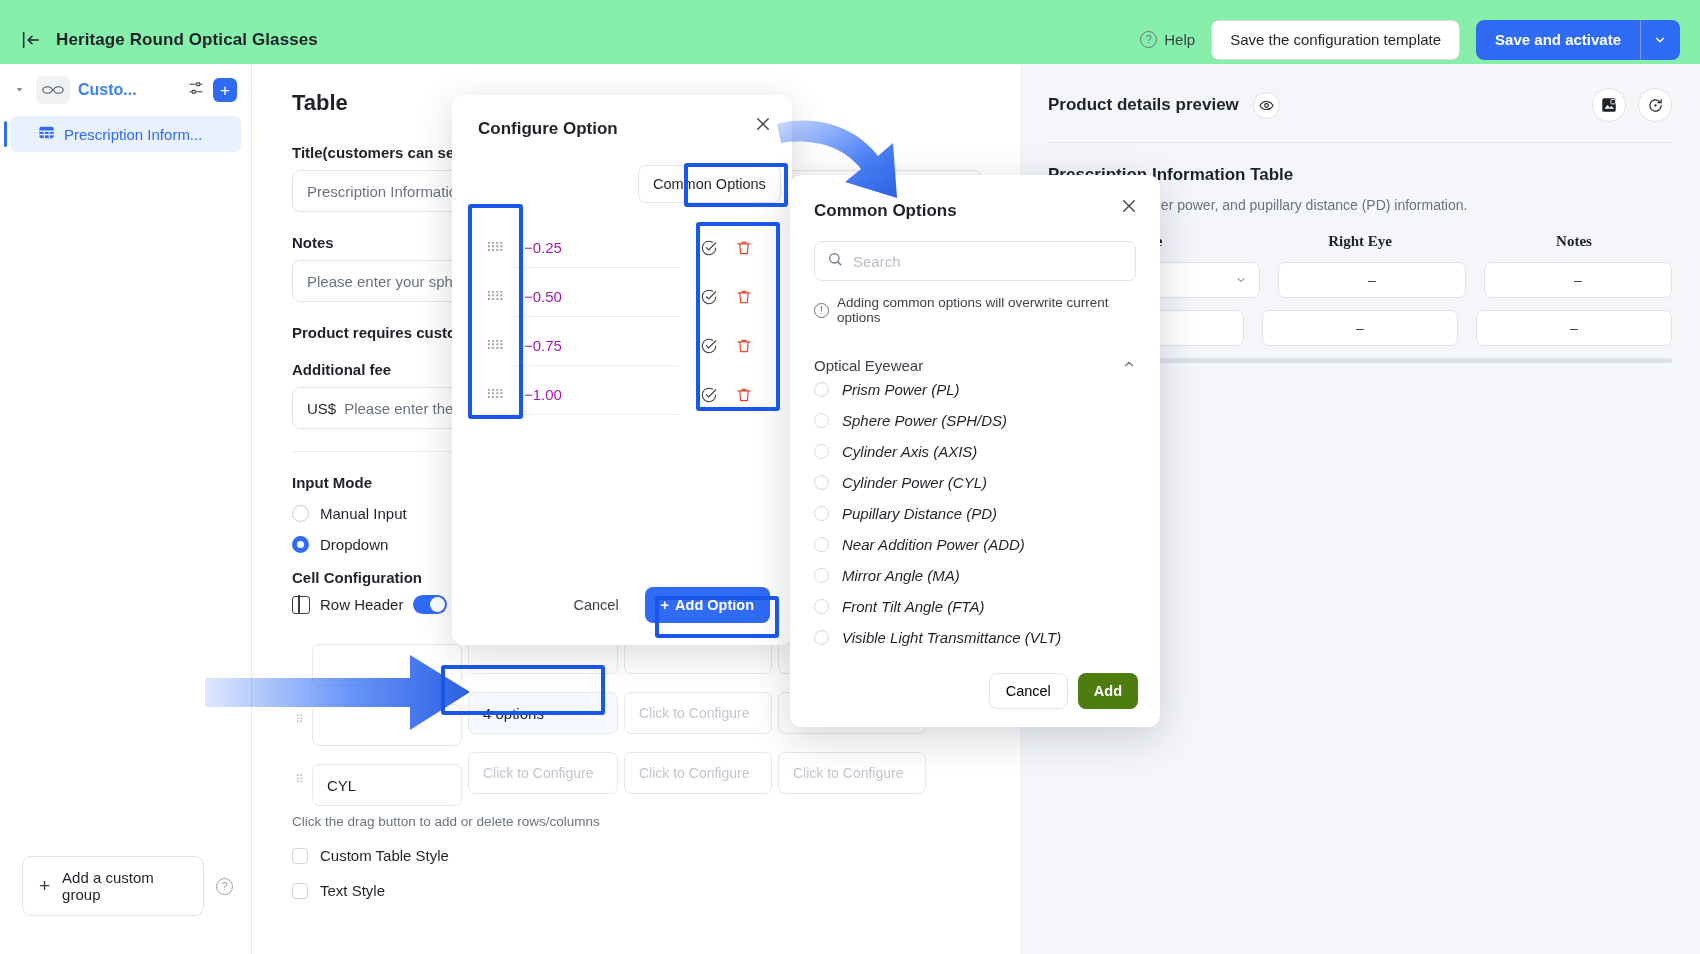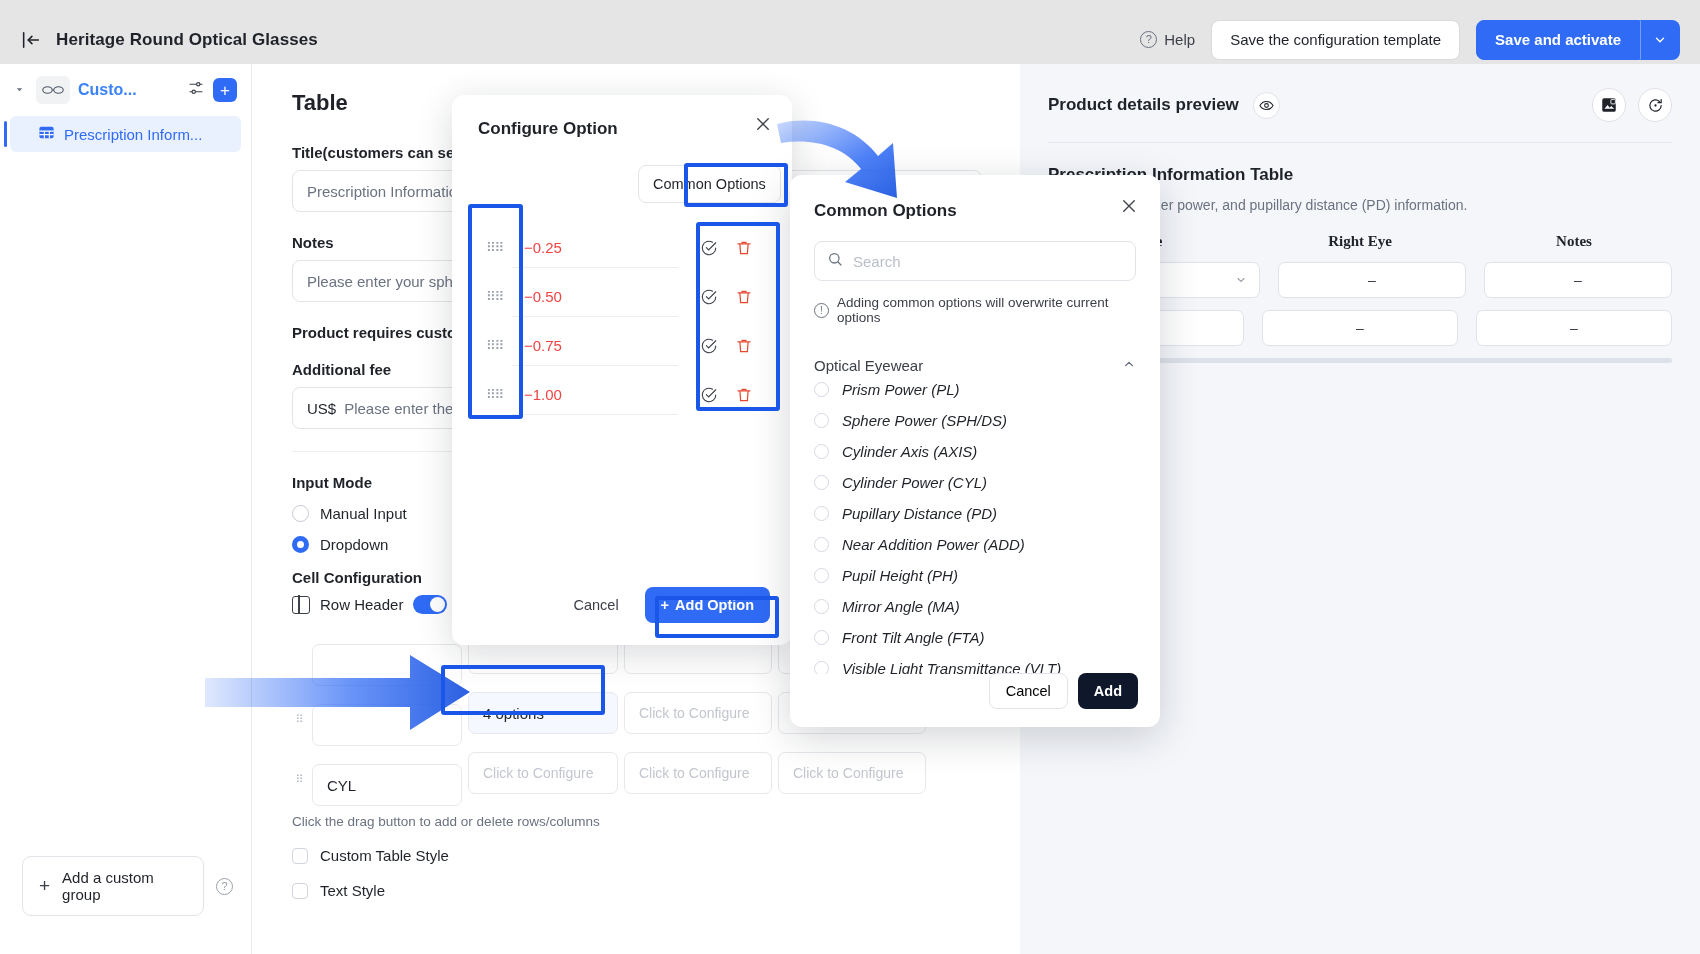--- a/index.html
+++ b/index.html
@@ -8,21 +8,21 @@
     font-family: "Liberation Sans", "DejaVu Sans", sans-serif;
     background: #ffffff;
     overflow: hidden;
     color: #1f2329;
   }
   .app { position: relative; width: 1700px; height: 954px; }
 
   
   .topbar {
     position: absolute; top: 0; left: 0; width: 1700px; height: 80px;
-    background: #e5e5e5; border-bottom: 1px solid #e8e9ec;
+    background: #86efac; border-bottom: 1px solid #e8e9ec;
     display: flex; align-items: center; padding: 16px 20px;
   }
   .back-icon { width: 22px; height: 22px; margin-right: 14px; cursor: pointer; color:#1f2329; }
   .app-title { font-size: 17px; font-weight: 600; letter-spacing: .1px; }
   .topbar-right { margin-left: auto; display: flex; align-items: center; gap: 16px; }
   .help-btn { display:flex; align-items:center; gap:7px; font-size:15px; color:#3c4049; cursor:pointer;}
   .help-circle { width:17px;height:17px;border-radius:50%;border:1.4px solid #6b7280;display:flex;align-items:center;justify-content:center;font-size:11px;line-height:1;color:#6b7280;}
   .btn {
     font-family: inherit; font-size: 15px; border-radius: 8px; cursor: pointer;
     border: 1px solid #d8dae0; background: #fff; color: #1f2329;
@@ -119,21 +119,21 @@
   }
   .m-title { font-size:17px; font-weight:700; padding:24px 26px 0 26px; }
   .m-close { position:absolute; right:20px; top:20px; font-size:20px; color:#3c4049; cursor:pointer; line-height:1; }
   .common-btn-wrap { position:absolute; left:186px; top:70px; }
   .common-btn { height:38px; border:1px solid #e2e4e9; border-radius:8px; background:#fff; font-size:14.5px;
                 color:#1f2329; padding:0 14px; display:flex; align-items:center; cursor:pointer; }
   .opt-list { position:absolute; left:0; top:128px; width:340px; }
   .opt-row { display:flex; align-items:center; height:49px; padding:0 0 0 34px; }
   .opt-drag { width:26px; color:#9aa0ab; font-size:13px; letter-spacing:-1px; line-height:8px; cursor:grab;}
   .opt-input { width:166px; height:40px; border-bottom:1px solid #eceef2; display:flex; align-items:center;
-               font-size:15px; color:#ef4444; padding-left:12px; }
+               font-size:15px; color:#a21caf; padding-left:12px; }
   .opt-acts { display:flex; gap:17px; margin-left:22px; }
   .ic-btn { cursor:pointer; display:flex; }
   .m-footer { position:absolute; left:0; bottom:0; width:340px; padding:0 22px 22px 0; display:flex; justify-content:flex-end; align-items:center; gap:10px; }
   .btn-sm { height:36px; border-radius:8px; font-size:14.5px; padding:0 16px; display:flex; align-items:center; justify-content:center; cursor:pointer; font-family:inherit;}
   .btn-ghost { background:#fff; border:none; color:#3c4049; }
   .btn-blue { background:#2f6bf5; color:#fff; border:none; font-weight:600; gap:6px; }
 
   
   .panel-common {
     position:absolute; left:790px; top:175px; width:370px; height:552px;
@@ -146,21 +146,21 @@
   .pc-search input { border:none; outline:none; font-size:15px; font-family:inherit; color:#1f2329; width:100%; background:transparent;}
   .pc-search input::placeholder { color:#b9bec7; }
   .pc-warn { display:flex; align-items:center; gap:8px; margin-top:14px; font-size:13.5px; color:#3c4049; }
   .warn-ic { width:15px;height:15px;border-radius:50%;border:1.3px solid #6b7280;color:#6b7280;font-size:10px;display:flex;align-items:center;justify-content:center;flex:none;}
   .pc-group { display:flex; align-items:center; margin-top:32px; font-size:15px; color:#3c4049; }
   .pc-group .chev { margin-left:auto; color:#6b7280; font-size:12px; }
   .pc-scrollarea { position:relative; height:300px; overflow:hidden;font-style:italic; }
   .pc-opt { display:flex; align-items:center; gap:13px; height:31px; font-size:15px; color:#1f2329; cursor:pointer; }
   .pc-radio { width:15px;height:15px;border-radius:50%;border:1.5px solid #d4d8e0;background:#fff;flex:none;}
   .pc-footer { position:absolute; right:22px; bottom:18px; display:flex; gap:10px; }
-  .btn-add-dis { background:#0f172a; color:#fff; border:none; font-weight:600; }
+  .btn-add-dis { background:#4d7c0f; color:#fff; border:none; font-weight:600; }
 
   
   .hl { position:absolute; border:4px solid #1a56e8; border-radius:3px; pointer-events:none; }
   .arrow-svg { position:absolute; pointer-events:none; }
 </style>
 </head>
 <body>
 
 <div class="app">
 
@@ -534,24 +534,20 @@
       <div class="pc-opt">
           <span class="pc-radio"></span>
           <span>Pupillary Distance (PD)</span>
         </div>
       <div class="pc-opt">
           <span class="pc-radio"></span>
           <span>Near Addition Power (ADD)</span>
         </div>
       <div class="pc-opt">
           <span class="pc-radio"></span>
-          <span>Pupil Height (PH)</span>
-        </div>
-      <div class="pc-opt">
-          <span class="pc-radio"></span>
           <span>Mirror Angle (MA)</span>
         </div>
       <div class="pc-opt">
           <span class="pc-radio"></span>
           <span>Front Tilt Angle (FTA)</span>
         </div>
       <div class="pc-opt">
           <span class="pc-radio"></span>
           <span>Visible Light Transmittance (VLT)</span>
         </div>

